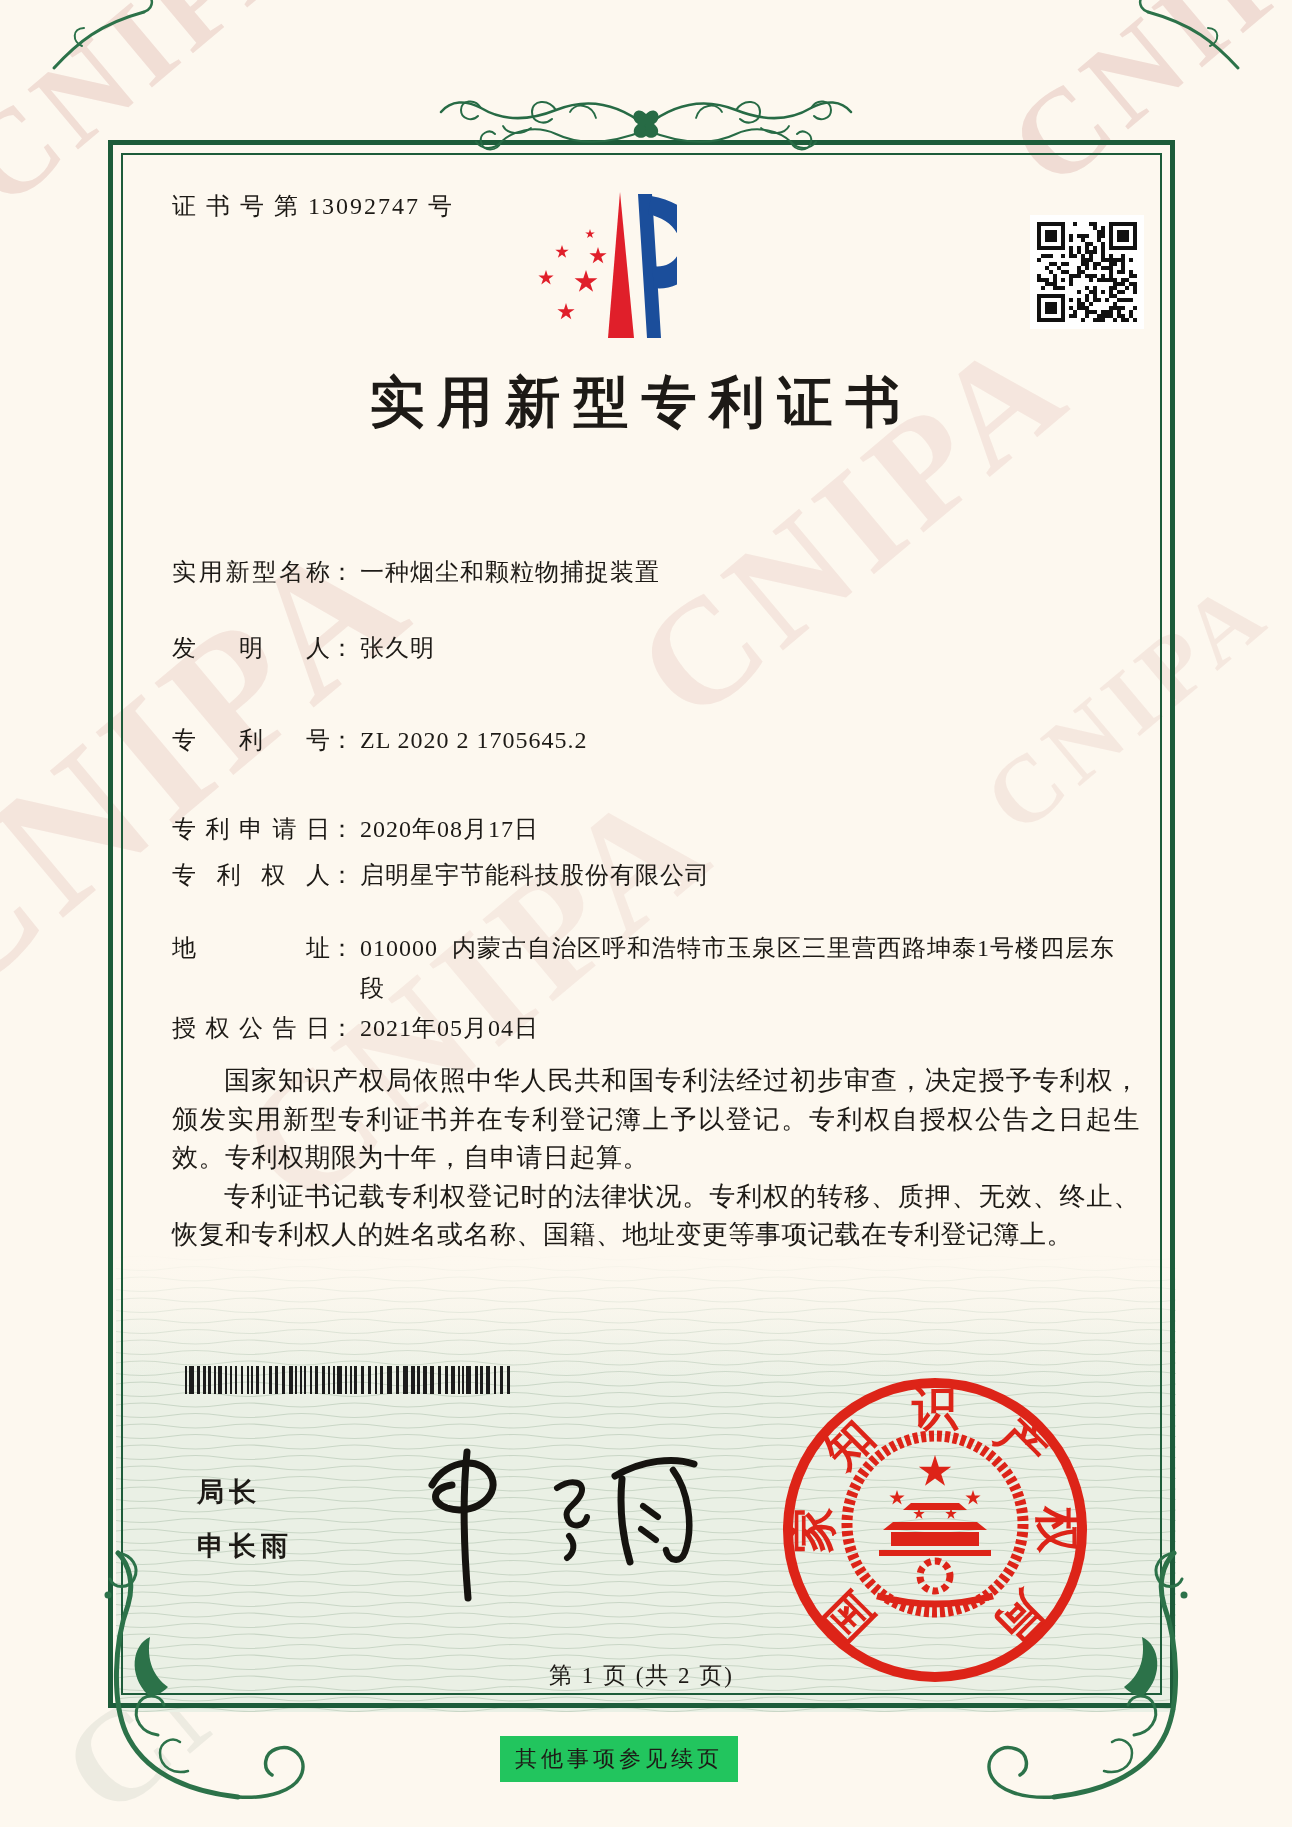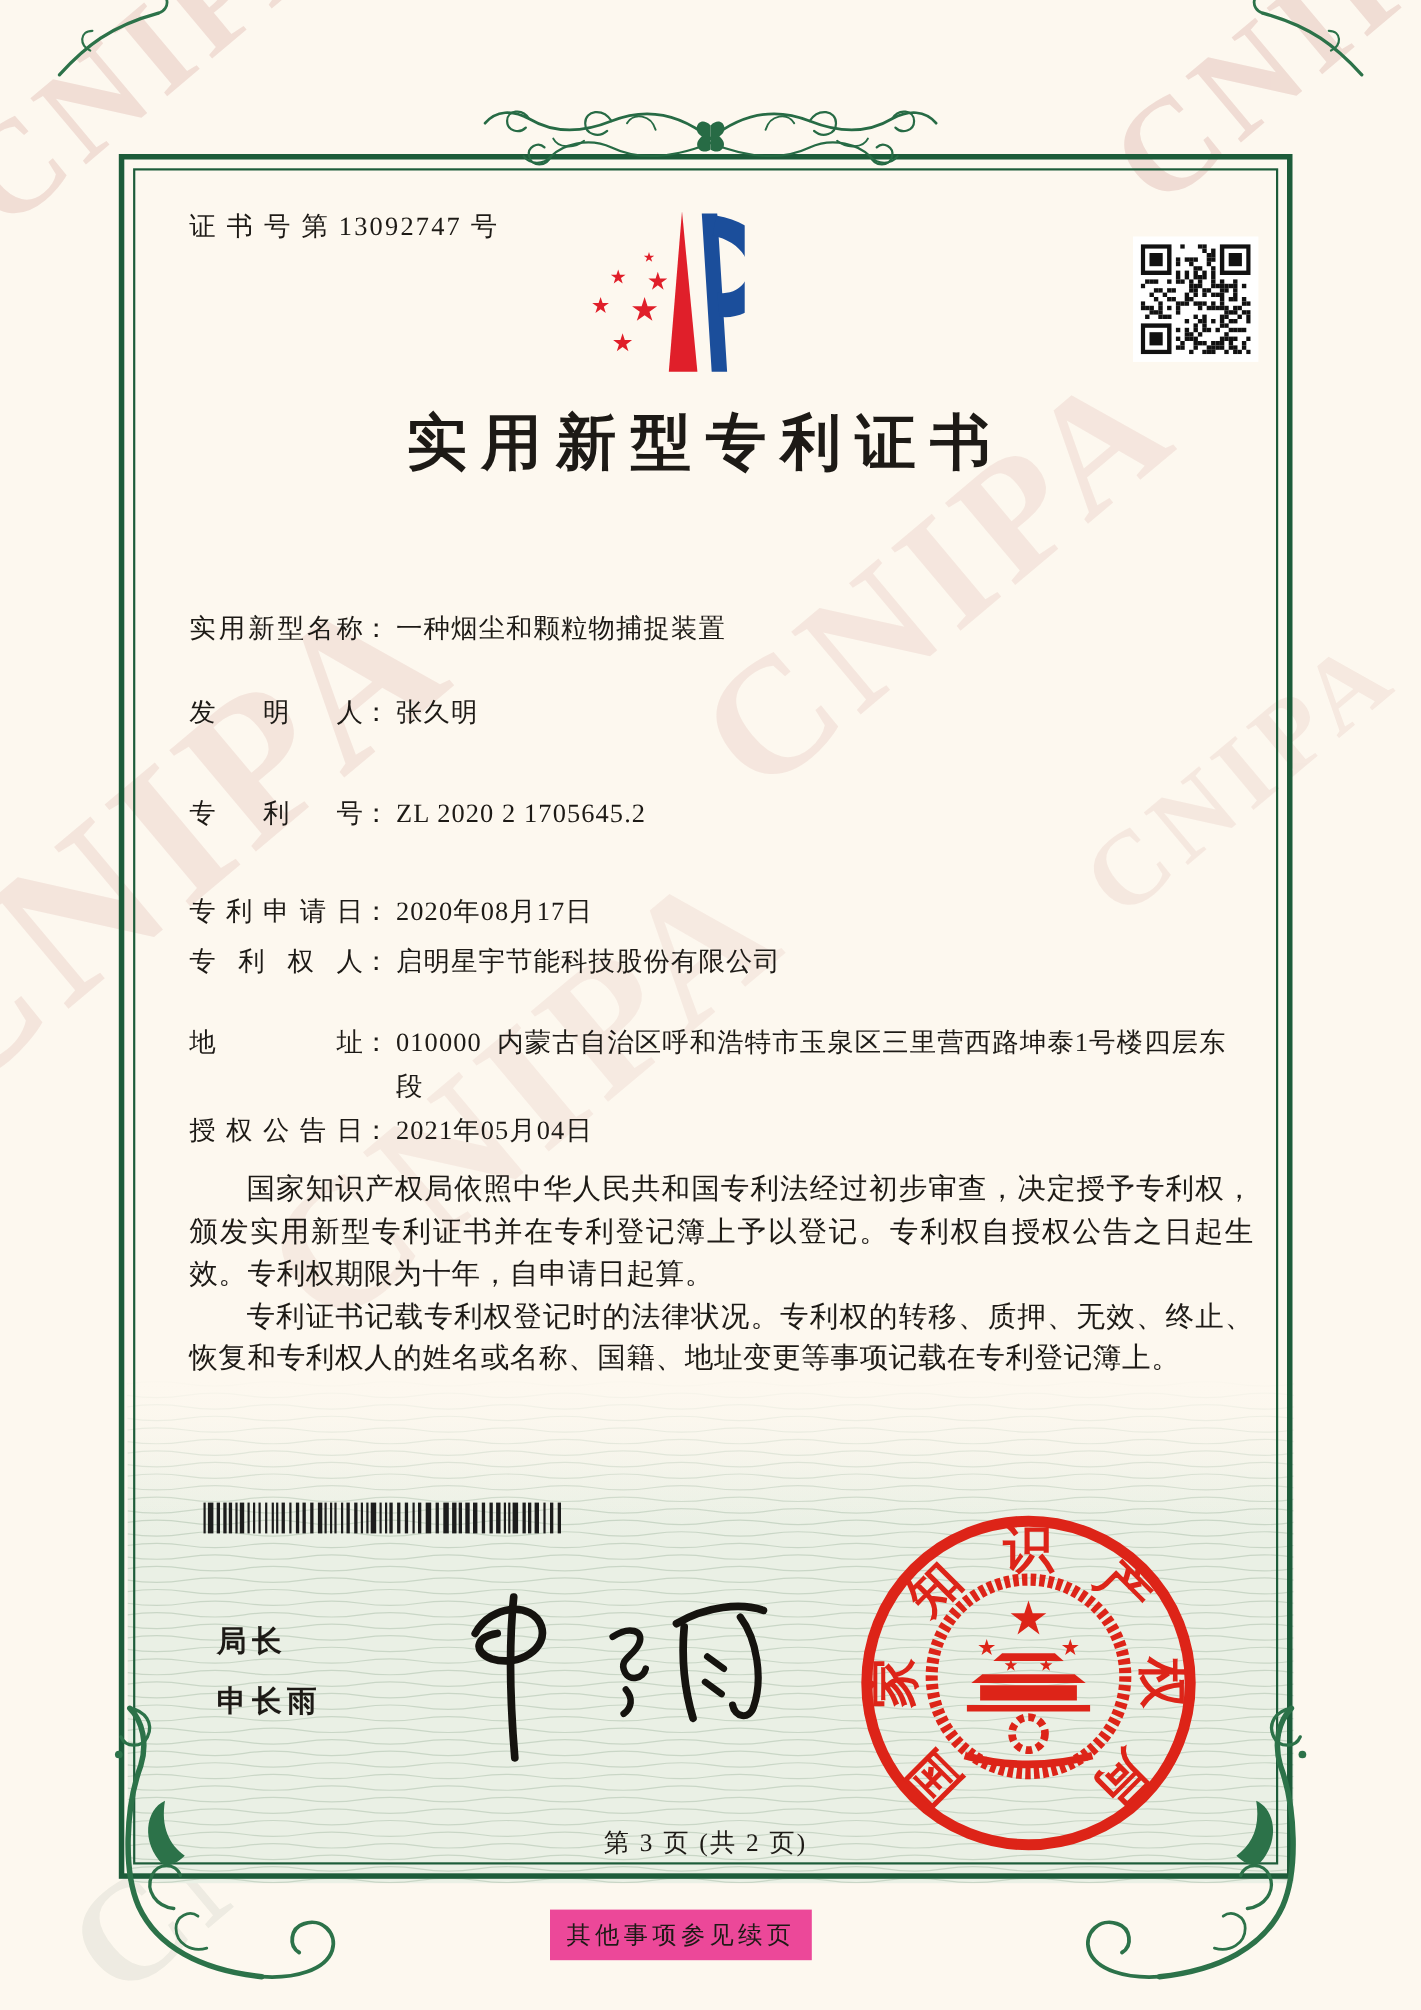--- a/index.html
+++ b/index.html
@@ -58,21 +58,21 @@
         font-family:"Liberation Sans","DejaVu Sans",sans-serif;letter-spacing:5px;z-index:4;}
   #signature{position:absolute;left:372px;top:1430px;z-index:4;}
 
   
   #seal{position:absolute;left:767px;top:1362px;z-index:4;}
   #seal-date{position:absolute;left:767px;top:1578px;width:336px;text-align:center;
         font-size:27px;color:#171410;letter-spacing:1px;z-index:5;white-space:nowrap;}
 
   #page-info{position:absolute;left:108px;top:1660px;width:1067px;text-align:center;font-size:23px;letter-spacing:2px;z-index:4;}
 
-  #cont-note{position:absolute;left:500px;top:1736px;width:238px;height:46px;background:#ec4899;
+  #cont-note{position:absolute;left:500px;top:1736px;width:238px;height:46px;background:#22c55e;
         text-align:center;line-height:46px;font-size:22px;letter-spacing:4px;z-index:4;}
 </style>
 </head>
 <body>
 
 <div id="page">
 
   <div class="wm" style="left:-70px;top:-20px;font-size:120px;opacity:.30;">CNIPA</div>
   <div class="wm" style="left:980px;top:-40px;font-size:120px;opacity:.32;">CNIPA</div>
   <div class="wm" style="left:600px;top:440px;font-size:150px;opacity:.20;">CNIPA</div>
@@ -525,16 +525,16 @@
       <polygon stroke="none" points="16.0,-16.0 17.3,-11.9 21.7,-11.9 18.2,-9.3 19.5,-5.1 16.0,-7.7 12.5,-5.1 13.8,-9.3 10.3,-11.9 14.7,-11.9"></polygon>
       <path d="M-52 6 L52 6 L42 -2 L-42 -2 Z" stroke="none"></path>
       <path d="M-32 -14 L32 -14 L24 -21 L-24 -21 Z" stroke="none"></path>
       <path d="M-44 8 L44 8 L44 22 L-44 22 Z" stroke="none"></path>
       <path d="M-56 26 L56 26 L56 32 L-56 32 Z" stroke="none"></path>
       <circle cx="0" cy="52" r="15" fill="none" stroke-width="7" stroke-dasharray="6 4"></circle>
       <path d="M-58 72 Q0 88 58 72" fill="none" stroke-width="7"></path>
     </g>
   </svg>
 
-  <div id="page-info">第 3 页 (共 2 页)</div>
+  <div id="page-info">第 1 页 (共 2 页)</div>
   <div id="cont-note">其他事项参见续页</div>
 
 </div>
 
 </body></html>

